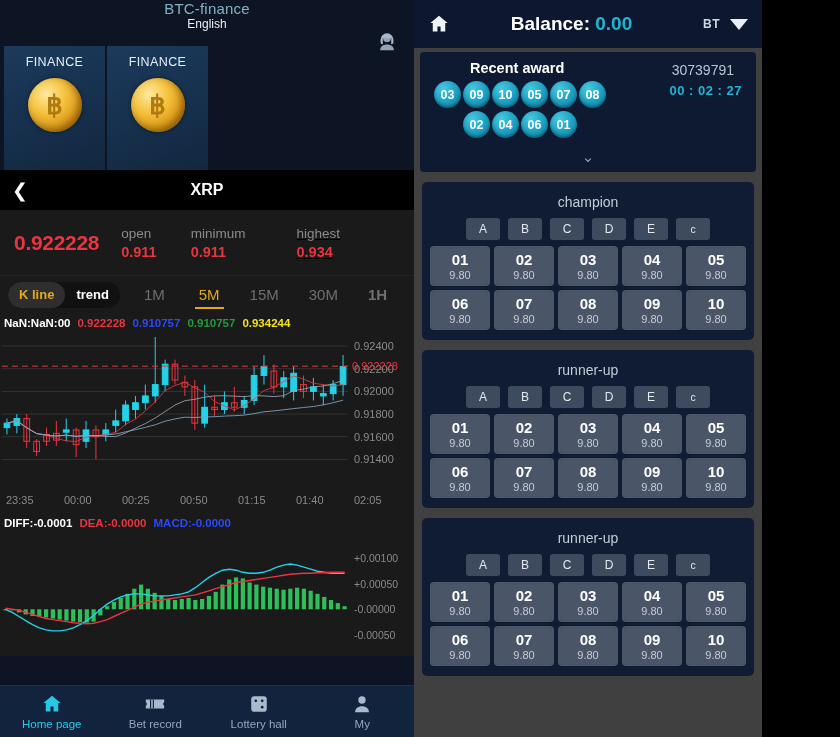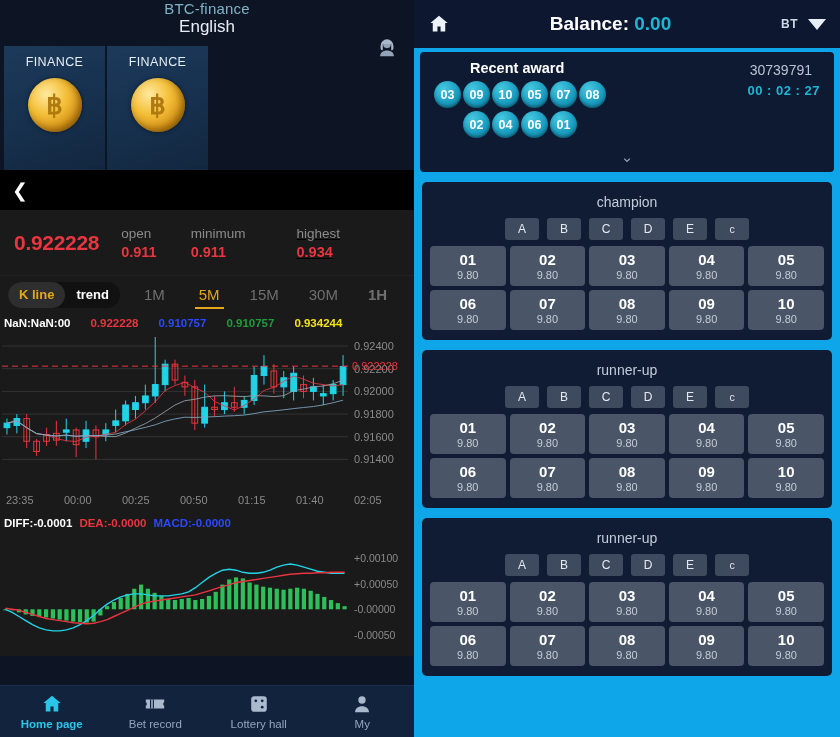--- a/index.html
+++ b/index.html
@@ -10,21 +10,21 @@
     overflow: hidden;
   }
   .app { display: flex; width: 840px; height: 737px; }
 
   
   .left { width: 414px; height: 737px; background: #0d1524; position: relative; overflow: hidden; }
 
   .topbar { height: 46px; display: flex; align-items: center; padding: 0 14px; background: #0d1524; flex-direction: column; }
   .brand { color: #7fb3c4; font-size: 15px; letter-spacing: .2px; }
   .vbar { width: 1px; height: 26px; background: #3a4a60; margin: 0 22px 0 18px; }
-  .lang { color: #e8eef5; font-size: 17px; }
+  .lang { color: #e8eef5; font-size: 12px; }
   .cs-icon { margin-left: auto; width: 26px; height: 26px; display: flex; align-items: center; justify-content: center; }
   .cs-icon svg { width: 22px; height: 22px; }
 
   .fin-row { display: flex; gap: 2px; padding: 0 4px; }
   .fin-card { width: 101px; height: 124px; background: linear-gradient(160deg,#1d3a5c 0%,#16304d 55%,#13273f 100%);
               display: flex; flex-direction: column; align-items: center; padding-top: 9px; }
   .fin-card .cap { color: #e6eef7; font-size: 12.5px; letter-spacing: .4px; }
   .coin { width: 54px; height: 54px; border-radius: 50%; margin-top: 9px;
           background: radial-gradient(circle at 34% 30%, #ffe9a0 0%, #f4c03a 38%, #d79517 70%, #9c6a0d 100%);
           box-shadow: inset -3px -3px 7px rgba(90,55,0,.55), 0 0 4px rgba(0,0,0,.5);
@@ -46,37 +46,37 @@
   .seg { display: flex; background: #111; border-radius: 15px; overflow: hidden; height: 26px; }
   .seg > div { display: flex; align-items: center; padding: 0 11px; font-size: 13px; font-weight: bold; }
   .seg .on { background: #2e2e2e; color: #e3a81a; border-radius: 15px; }
   .seg .off { color: #fff; }
   .tf { color: #6f6f6f; font-size: 15px; padding: 0 10px; position: relative; height: 38px; display:flex; align-items:center; }
   .tf.active { color: #e3a81a; }
   .tf.active::after { content:""; position:absolute; left:6px; right:6px; bottom:5px; height:2px; background:#e3a81a; }
   .tf.t1{margin-left:14px;} .tf.t2{margin-left:14px;} .tf.t3{margin-left:10px;} .tf.t4{margin-left:10px;} .tf.t5{margin-left:10px;font-weight:bold;}
 
   .chart-wrap { background: #1a1a1a; position: relative; }
-  .kinfo { display: flex; gap: 20px; padding: 4px 20px 2px 4px; font-size: 11.5px; font-weight: bold; }
+  .kinfo { display: flex; gap: 7px; padding: 4px 20px 2px 4px; font-size: 11.5px; font-weight: bold; }
   .kinfo .t { color: #fff; }
   .kinfo .c1 { color: #e8353f; } .kinfo .c2 { color: #2b49ff; }
   .kinfo .c3 { color: #1f9c3c; } .kinfo .c4 { color: #f5e31a; }
   .ksvg { display: block; }
   .macd-info { display: flex; gap: 7px; padding: 4px 4px 2px 4px; font-size: 11.5px; font-weight: bold; background:#1a1a1a;text-align:center; }
   .macd-info .m0 { color: #fff; } .macd-info .m1 { color: #e8353f; } .macd-info .m2 { color: #2b49ff; }
 
   .bottom-nav { position: absolute; left: 0; bottom: 0; width: 414px; height: 52px; background: #12243d;
                 display: flex; border-top: 1px solid #1b3050; }
   .nav-item { flex: 1; display: flex; flex-direction: column; align-items: center; justify-content: center; gap: 3px; }
   .nav-item .ic { width: 22px; height: 22px; }
   .nav-item .lb { font-size: 11.5px; color: #93a6bd; }
-  .nav-item.active .lb { color: #2ac6e8; font-weight: bold; }
+  .nav-item.active .lb { color: #2ac6e8; }
 
   
-  .right { width: 426px; height: 737px; background: #0ea5e9; overflow: hidden; position: relative; }
+  .right { width: 348px; height: 737px; background: #404040; overflow: hidden; position: relative; }
   .r-head { height: 48px; display: flex; align-items: center; padding: 0 14px; background: #0d1830; }
   .home-ic { width: 22px; height: 22px; }
   .bal { flex: 1; text-align: center; font-size: 19px; color: #fff; font-weight: bold; margin-left: -10px; }
   .bal .amt { color: #1fb6d4; }
   .bt { color: #cfd8e6; font-size: 12px; font-weight: bold; letter-spacing:.5px; }
   .caret { margin-left: 10px; width: 0; height: 0; border-left: 9px solid transparent; border-right: 9px solid transparent; border-top: 11px solid #e7eef7; }
 
   .award { background: #0e1a31; margin: 4px 6px 0 6px; border-radius: 4px; padding: 8px 10px 4px 10px; position: relative; }
   .award-title { color: #fff; font-size: 14.5px; font-weight: bold; padding-left: 40px; }
   .issue { position: absolute; right: 22px; top: 10px; color: #b9c4d4; font-size: 14px; margin-left: 20px; }
@@ -127,20 +127,21 @@
         <div class="coin">฿</div>
       </div>
       <div class="fin-card">
         <div class="cap">FINANCE</div>
         <div class="coin">฿</div>
       </div>
     </div>
 
     <div class="xrp-head">
       <span class="back-chev">❮</span>
+      <span class="xrp-title">XRP</span>
     </div>
 
     <div class="price-row">
       <div class="price-main">0.922228</div>
       <div class="stat s1">
         <div class="lbl">open</div>
         <div class="val">0.911</div>
       </div>
       <div class="stat s2">
         <div class="lbl">minimum</div>

